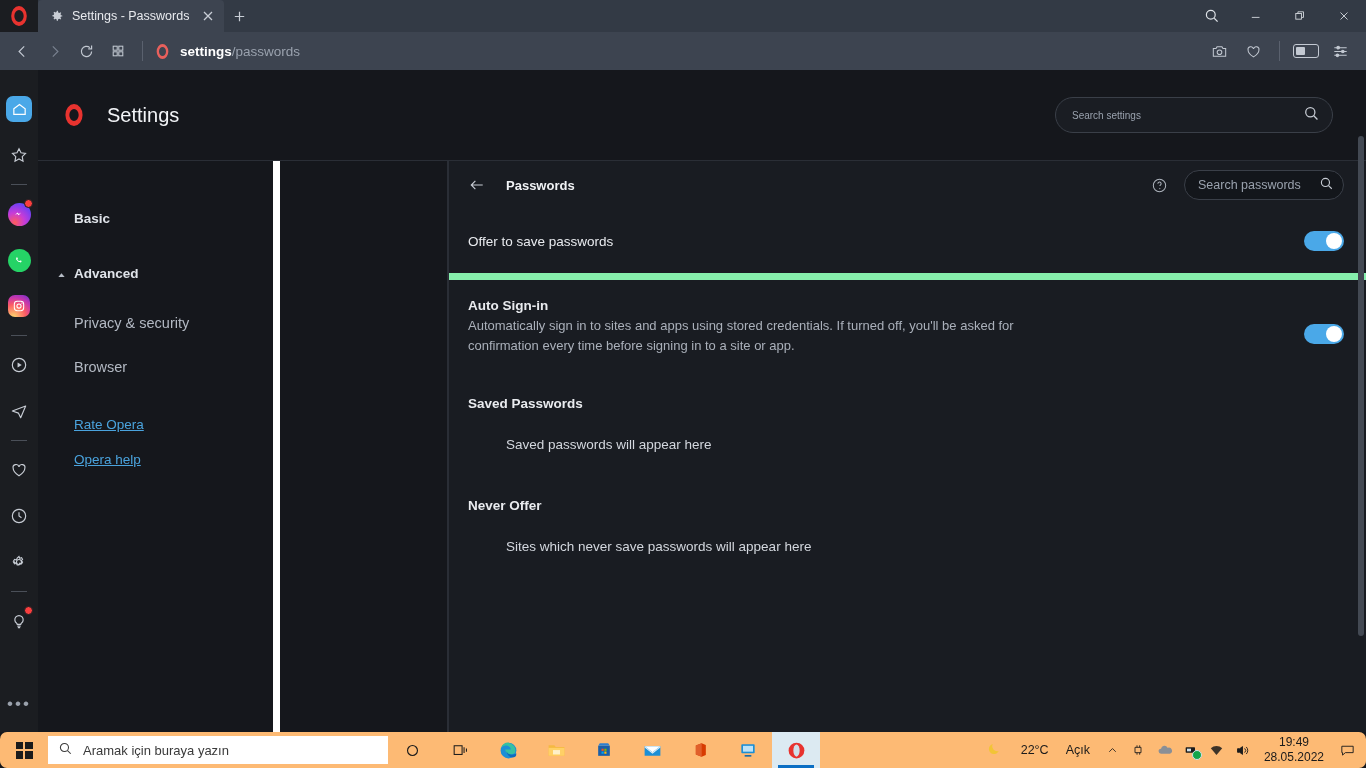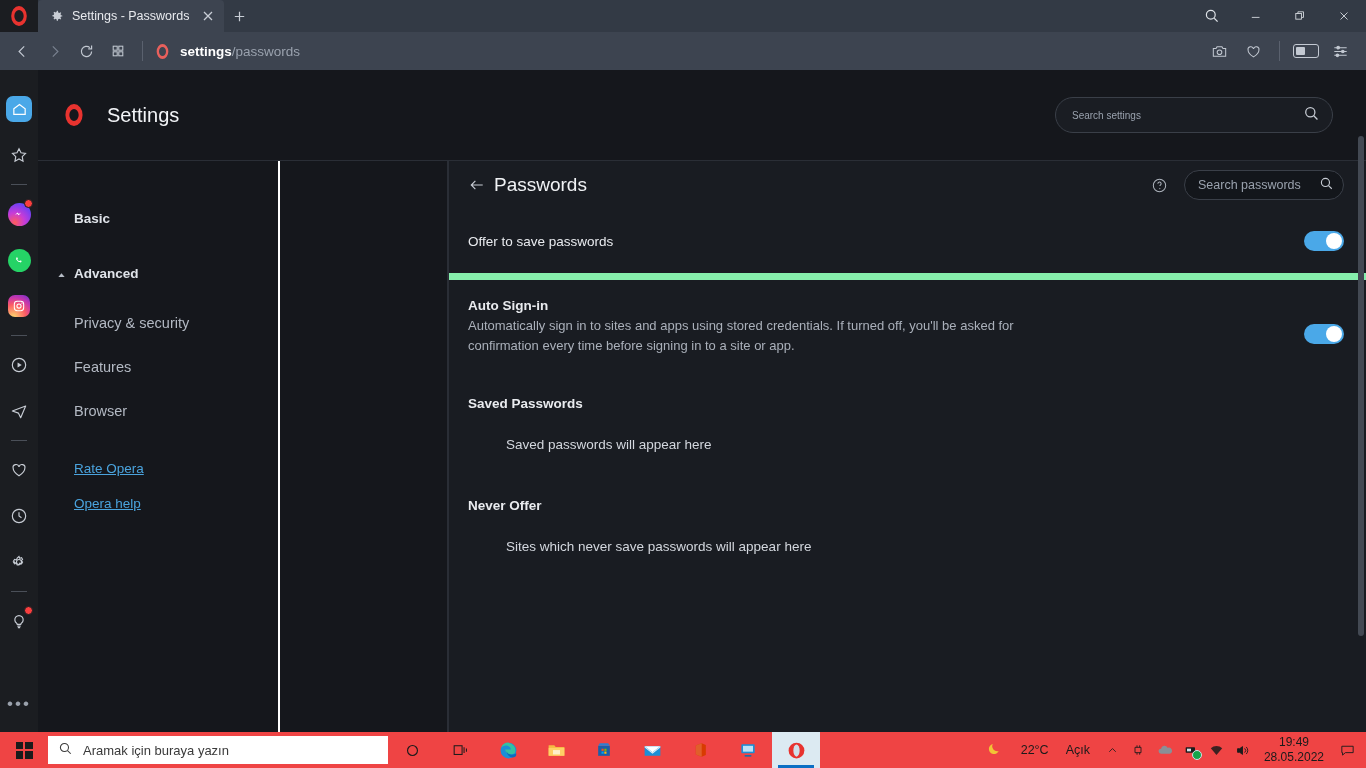--- a/index.html
+++ b/index.html
@@ -84,37 +84,37 @@
   .ph-spacer { flex: 1; }
   .search-pill {
     width: 278px; height: 36px; border: 1px solid #3a3f48; border-radius: 18px;
     display: flex; align-items: center; padding: 0 12px 0 16px; background: #1a1d23;
   }
   .search-pill .sp-text { flex: 1; color: #9aa2ae; font-size: 10px; }
   .search-pill .sp-ico { color: #c7ccd4; }
 
   .page-body { display: flex; height: 572px; border-top: 1px solid #2a2e36; }
   .nav {
-    width: 242px; padding-top: 36px; border-right: 2px solid #ffffff; flex: none;
+    width: 242px; padding-top: 36px; border-right: 7px solid #ffffff; flex: none;
   }
   .nav-item { padding: 14px 0 14px 36px; color: #b6bcc6; font-size: 14px; position: relative; }
   .nav-item.top { color: #dfe3e9; font-weight: 700; font-size: 13.5px; }
   .nav-item.sub { padding-left: 36px; font-weight: 400; color: #b3b9c3; font-size: 14.5px; padding-top:10px; padding-bottom:10px; }
   .nav-caret { position: absolute; left: 18px; top: 17px; color: #b6bcc6; }
   .nav-links { margin-top: 26px; }
   .nav-link { display: block; padding: 6px 0 6px 36px; color: #4aa3dd; font-size: 13.5px; text-decoration: underline; }
   .nav-gap-col { width: 168px; flex: none; border-right: 1px solid #2a2e36; }
 
   .panel {
     flex: 1; background: #191c22; border-left: 1px solid #2a2e36;
     position: relative; overflow: hidden;
   }
   .panel-head { height: 48px; display: flex; align-items: center; padding: 0 22px 0 19px; }
   .panel-back { color: #c7ccd4; display: flex; align-items: center; }
-  .panel-title { color: #f0f2f5; font-size: 19px; font-weight: 400; margin-left: 8px; }
+  .panel-title { color: #f0f2f5; font-size: 13px; font-weight: 700; margin-left: 20px; }
   .panel-head-spacer { flex: 1; }
   .help-ico { color: #aeb4bd; margin-right: 16px; display: flex; }
   .search-pill.small { width: 160px; height: 30px; border-radius: 15px; padding: 0 9px 0 13px; background: #13161b; border-color: #3a3f48; }
   .search-pill.small .sp-text { font-size: 12.5px; }
 
   .panel-rows { padding: 0; }
   .row {
     display: flex; align-items: center; padding: 16px 22px 16px 19px; min-height: 52px;
   }
   .row.sep { border-top: 7px solid #86efac; align-items: flex-start; }
@@ -131,21 +131,21 @@
   .group { padding: 18px 22px 6px 19px; }
   .group-title { color: #e9ebef; font-size: 13.5px; font-weight: 700; }
   .group-empty { color: #d3d7de; font-size: 13.5px; padding: 26px 0 10px 38px; }
   .group.second { padding-top: 30px; }
 
   .vscroll { position: absolute; right: 2px; top: 66px; width: 6px; height: 500px; border-radius: 3px; background: #434953; }
 
   
   .taskbar {
     position: absolute; left: 0; top: 732px; width: 1366px; height: 36px;
-    background: #ef4444; display: flex; align-items: center;
+    background: #fdba74; display: flex; align-items: center; border-radius: 7px;
   }
   .start-btn { width: 48px; height: 36px; display: flex; align-items: center; justify-content: center; }
   .win-logo { width: 17px; height: 17px; display: grid; grid-template-columns: 1fr 1fr; grid-template-rows: 1fr 1fr; gap: 2px; }
   .win-logo i { background: #1b1b1b; display: block; }
   .tb-search {
     width: 340px; height: 28px; background: #ffffff; display: flex; align-items: center;
     gap: 10px; padding: 0 10px; color: #3a3a3a; font-size: 13px;
   }
   .tb-icons { display: flex; align-items: center; }
   .tb-ico { width: 48px; height: 36px; display: flex; align-items: center; justify-content: center; position: relative; }
@@ -393,21 +393,20 @@
         <div class="nav-item top">Basic</div>
         <div class="nav-item top" style="margin-top:12px;">
           <span class="nav-caret">
             <svg viewBox="0 0 14 14" width="11" height="11" fill="currentColor">
                 <path d="M7 4l4 5H3z"></path>
               </svg>
           </span>
           <span>Advanced</span>
         </div>
         <div class="nav-item sub" style="margin-top:10px;">Privacy &amp; security</div>
-        <div class="nav-item sub" style="margin-top:8px;">Features</div>
         <div class="nav-item sub" style="margin-top:8px;">Browser</div>
         <div class="nav-links">
           <span class="nav-link">Rate Opera</span>
           <span class="nav-link" style="margin-top:8px;">Opera help</span>
         </div>
       </div>
 
       <div class="nav-gap-col"></div>
 
       <div class="panel">

